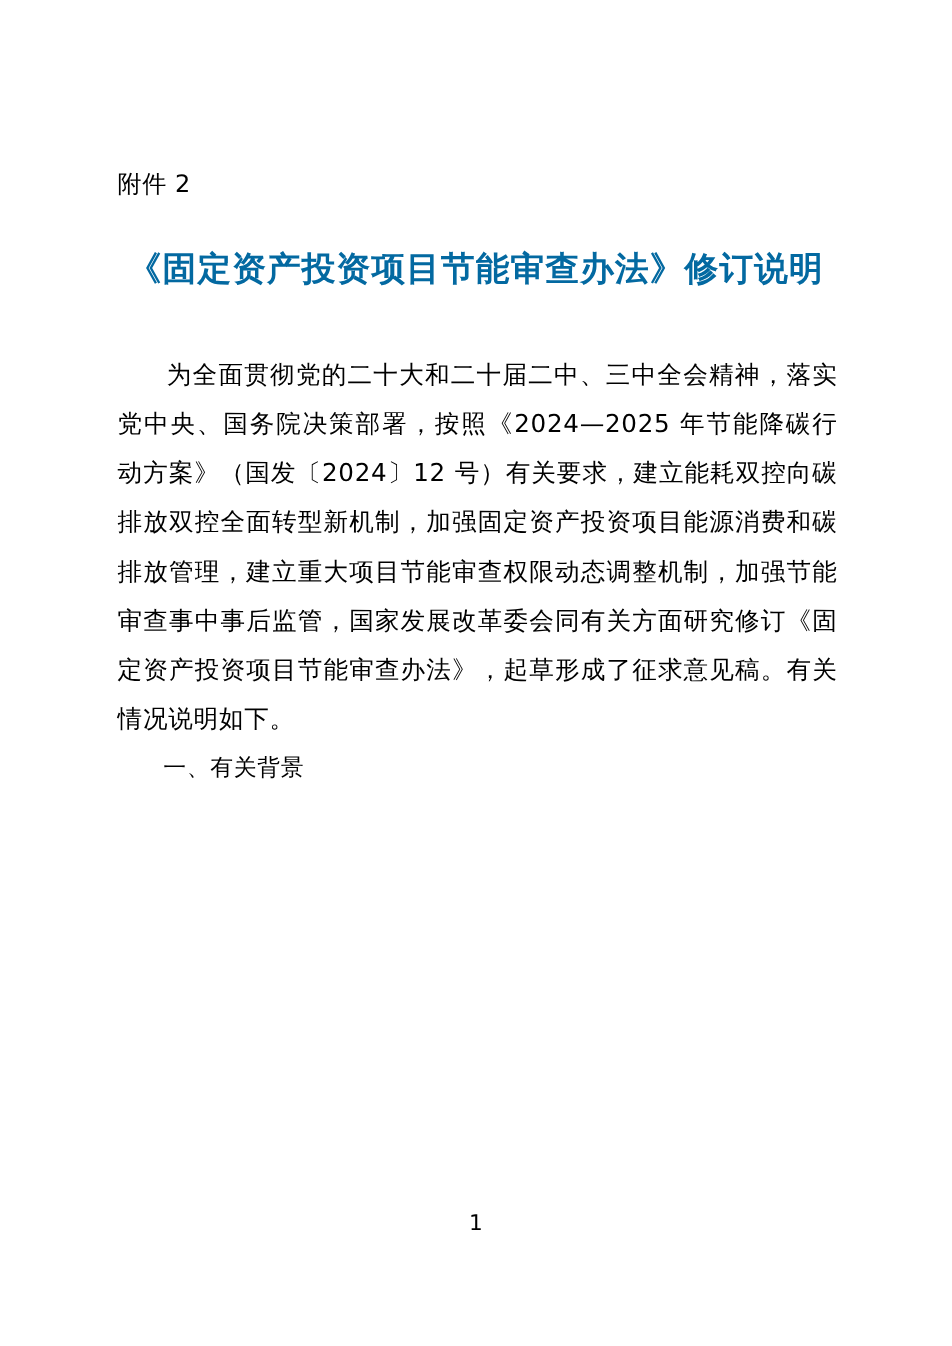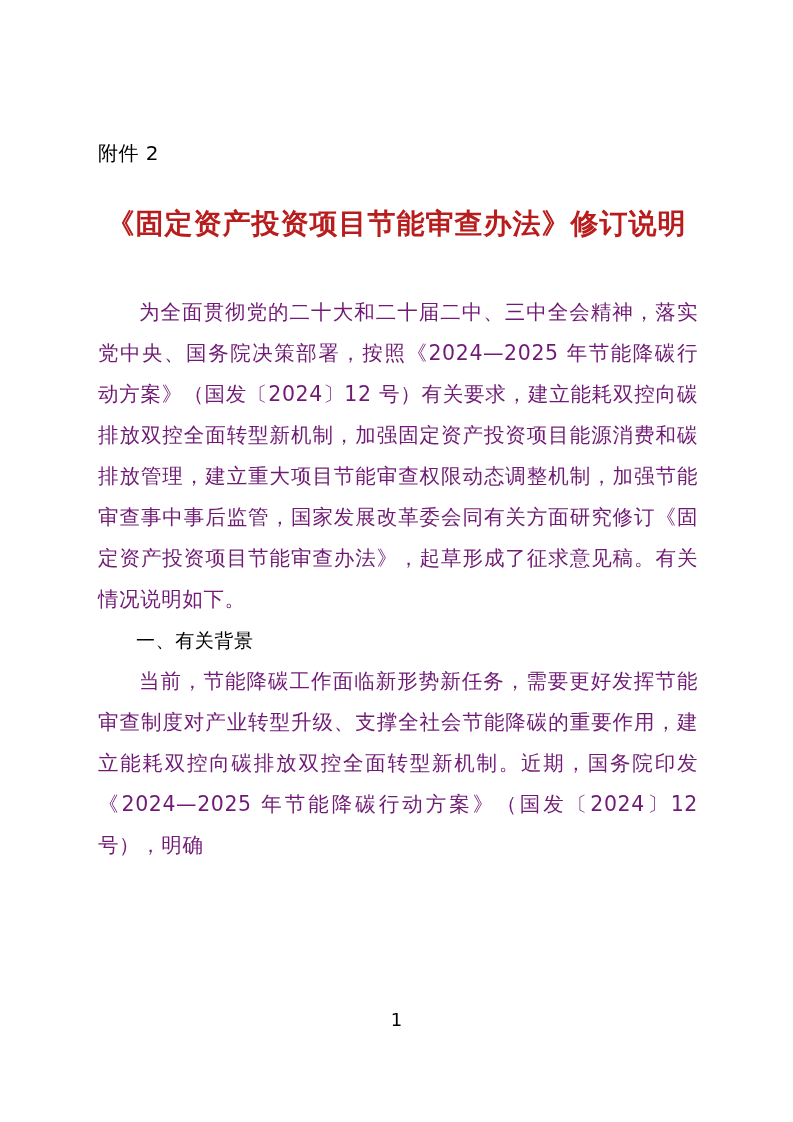--- a/index.html
+++ b/index.html
@@ -32,36 +32,36 @@
   .doc-title {
     position: absolute;
     left: 0;
     right: 0;
     top: 205px;
     text-align: center;
     font-size: 28px;
     font-weight: bold;
     font-family: "DejaVu Sans", "Liberation Sans", sans-serif;
     letter-spacing: 1px;
-    color: #b91c1c;
+    color: #0369a1;
   }
   .body-block {
     position: absolute;
     left: 98px;
     top: 292px;
     width: 600px;
   }
   p.para {
     margin: 0 0 0 0;
     font-size: 20.5px;
     line-height: 41px;
     text-align: justify;
     text-justify: inter-ideograph;
     font-family: "DejaVu Sans", "Liberation Sans", sans-serif;
-    color: #701a75;
+    color: #000000;
     text-indent: 2em;
   }
   p.heading {
     margin: 0;
     font-size: 19px;
     line-height: 41px;
     font-family: "DejaVu Sans", "Liberation Sans", sans-serif;
     text-indent: 2em;
     color: #000;
   }
@@ -84,18 +84,17 @@
 
 <div class="page">
 
   <div class="attachment-label">附件 2</div>
 
   <div class="doc-title">《固定资产投资项目节能审查办法》修订说明</div>
 
   <div class="body-block">
     <p class="para spaced">为全面贯彻党的二十大和二十届二中、三中全会精神，落实党中央、国务院决策部署，按照《2024—2025 年节能降碳行动方案》（国发〔2024〕12 号）有关要求，建立能耗双控向碳排放双控全面转型新机制，加强固定资产投资项目能源消费和碳排放管理，建立重大项目节能审查权限动态调整机制，加强节能审查事中事后监管，国家发展改革委会同有关方面研究修订《固定资产投资项目节能审查办法》，起草形成了征求意见稿。有关情况说明如下。</p>
     <p class="heading spaced">一、有关背景</p>
-    <p class="para spaced">当前，节能降碳工作面临新形势新任务，需要更好发挥节能审查制度对产业转型升级、支撑全社会节能降碳的重要作用，建立能耗双控向碳排放双控全面转型新机制。近期，国务院印发《2024—2025 年节能降碳行动方案》（国发〔2024〕12 号），明确</p>
   </div>
 
   <div class="page-number">1</div>
 
 </div>
 
 </body></html>

